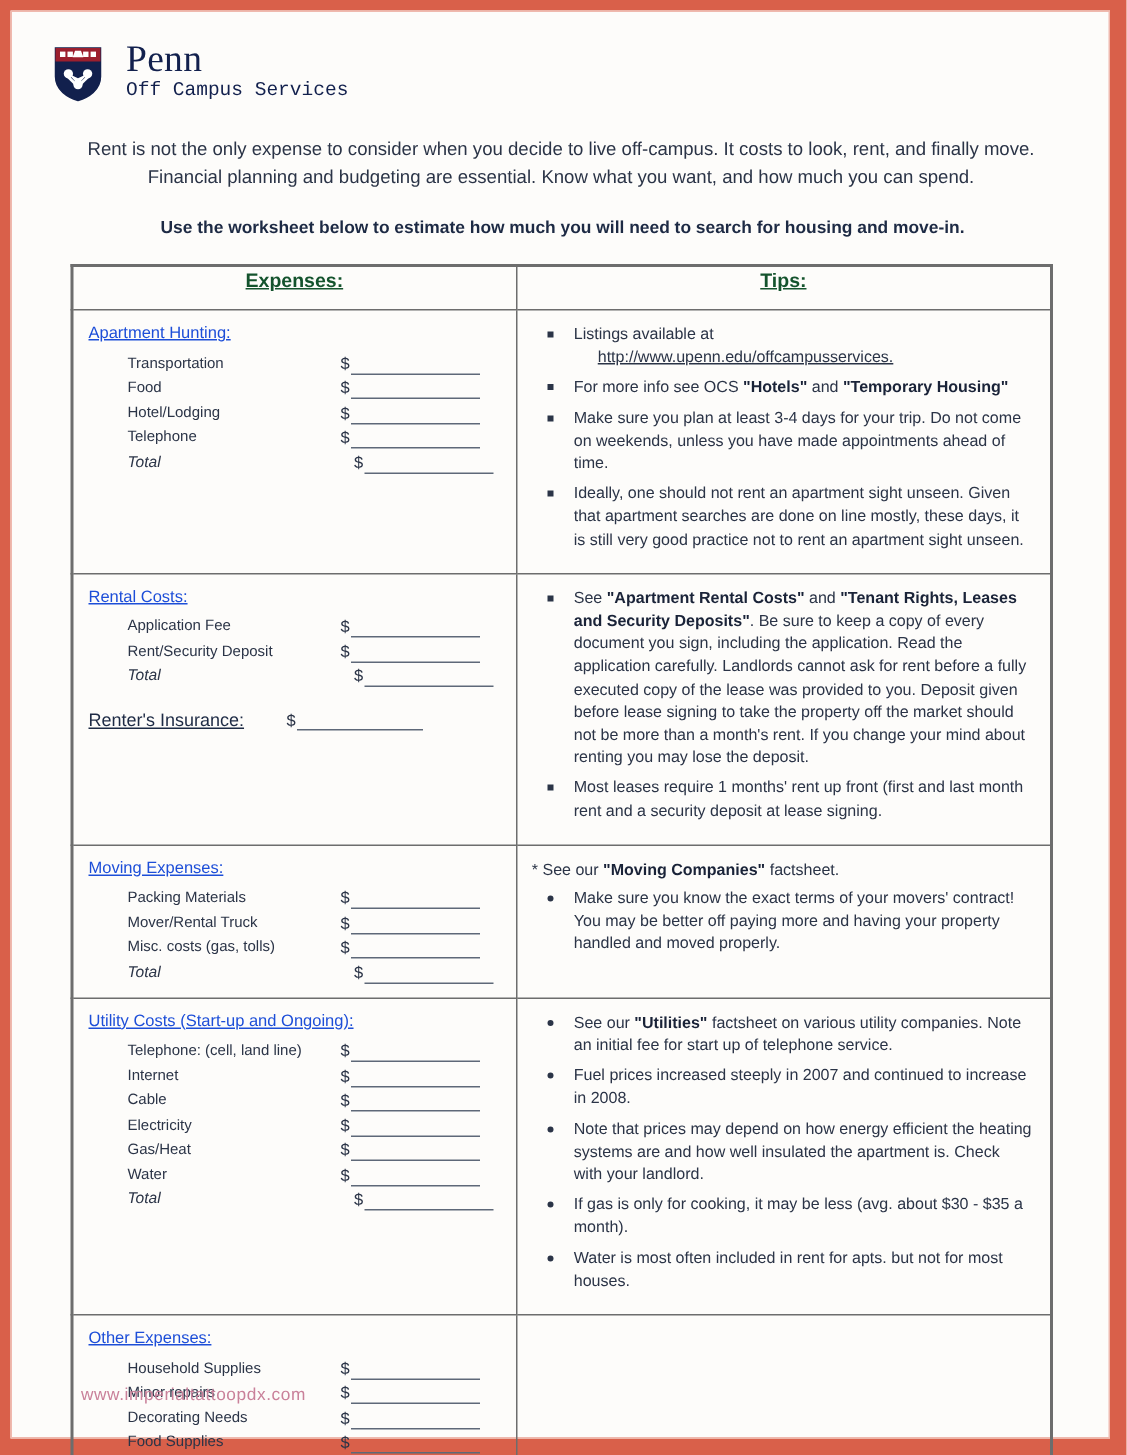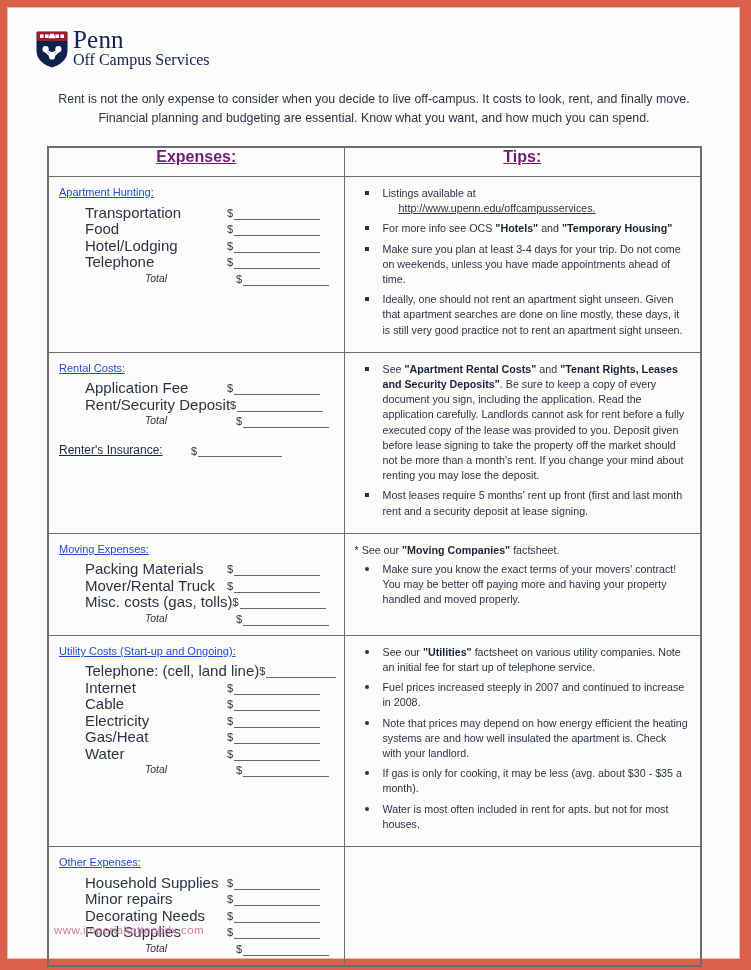--- a/index.html
+++ b/index.html
@@ -33,30 +33,30 @@
     display:flex;align-items:flex-start;
     width:196px;flex:0 0 196px;
   }
   .shield{
     position:relative;
     width:32px;height:37px;
     flex:0 0 32px;
     margin-top:3px;
   }
   .logo-type{
-    margin-left:5px;line-height:1;
+    margin-left:16px;line-height:1;
   }
   .penn-word{
     font-family:"Liberation Serif", serif;
     font-size:25px;color:#12204d;
     letter-spacing:.2px;line-height:24px;
   }
   .ocs-word{
-    font-family:Liberation Serif, serif;
-    font-size:16px;color:#12204d;
+    font-family:Liberation Mono, monospace;
+    font-size:13px;color:#12204d;
     line-height:16px;white-space:nowrap;
   }
   .doc-title{
     flex:1;
     text-align:center;
     font-size:25.5px;
     font-weight:bold;
     color:#12204d;
     letter-spacing:-0.2px;
     padding-right:14px;
@@ -96,46 +96,46 @@
   }
   .col-exp{width:296px;}
   .col-tip{width:357px;}
 
   .hdr-cell{
     height:28px;
     text-align:center;
     vertical-align:middle;
   }
   .hdr-txt{
-    font-size:16px;font-weight:bold;color:#701a75;
+    font-size:13px;font-weight:bold;color:#14532d;
     text-decoration:underline;
     text-align:right;
   }
 
   
   .exp-pad{padding:9px 8px 9px 10px;}
   .exp-title{
     font-size:11px;color:#1d4ed8;
     text-decoration:underline;
     margin-bottom:5px;
     white-space:nowrap;
   }
   .rows{margin-left:26px;}
   .row{
     display:flex;align-items:flex-end;
     height:16.5px;
   }
   .row .lbl{
-    font-size:15px;color:#2b3447;
+    font-size:10px;color:#2b3447;
     flex:0 0 142px;
     white-space:nowrap;
     line-height:14px;
   }
   .row .lbl.tot{
-    text-align:center;
+    text-align:left;
     font-style:italic;
     font-size:10.4px;
     padding-right:9px;
     flex:0 0 142px;
   }
   .row .dol{
     font-size:11px;color:#2b3447;line-height:13px;
     margin-right:1px;
   }
   .row .line{
@@ -224,20 +224,21 @@
         </svg>
       </div>
       <div class="logo-type">
         <div class="penn-word">Penn</div>
         <div class="ocs-word">Off Campus Services</div>
       </div>
     </div>
   </div>
 
   <div class="intro">Rent is not the only expense to consider when you decide to live off-campus. It costs to look, rent, and finally move. Financial planning and budgeting are essential. Know what you want, and how much you can spend.</div>
+  <div class="subhead">Use the worksheet below to estimate how much you will need to search for housing and move-in.</div>
 
   <table class="sheet">
     <colgroup>
           <col class="col-exp">
           <col class="col-tip">
         </colgroup>
 
     <tbody>
           <tr>
       <td class="hdr-cell">
@@ -319,21 +320,21 @@
             <span class="ttl">Renter's Insurance:</span>
             <span class="dol">$</span>
             <span class="line"></span>
           </div>
         </div>
       </td>
       <td>
         <div class="tip-pad">
           <ul class="tips">
             <li>See <b>"Apartment Rental Costs"</b> and <b>"Tenant Rights, Leases and Security Deposits"</b>. Be sure to keep a copy of every document you sign, including the application. Read the application carefully. Landlords cannot ask for rent before a fully executed copy of the lease was provided to you. Deposit given before lease signing to take the property off the market should not be more than a month's rent. If you change your mind about renting you may lose the deposit.</li>
-            <li>Most leases require 5 months' rent up front (first and last month rent and a security deposit at lease signing.</li>
+            <li>Most leases require 1 months' rent up front (first and last month rent and a security deposit at lease signing.</li>
           </ul>
         </div>
       </td>
     </tr>
 
     <tr>
       <td>
         <div class="exp-pad">
           <div class="exp-title">Moving Expenses:</div>
           <div class="rows">

